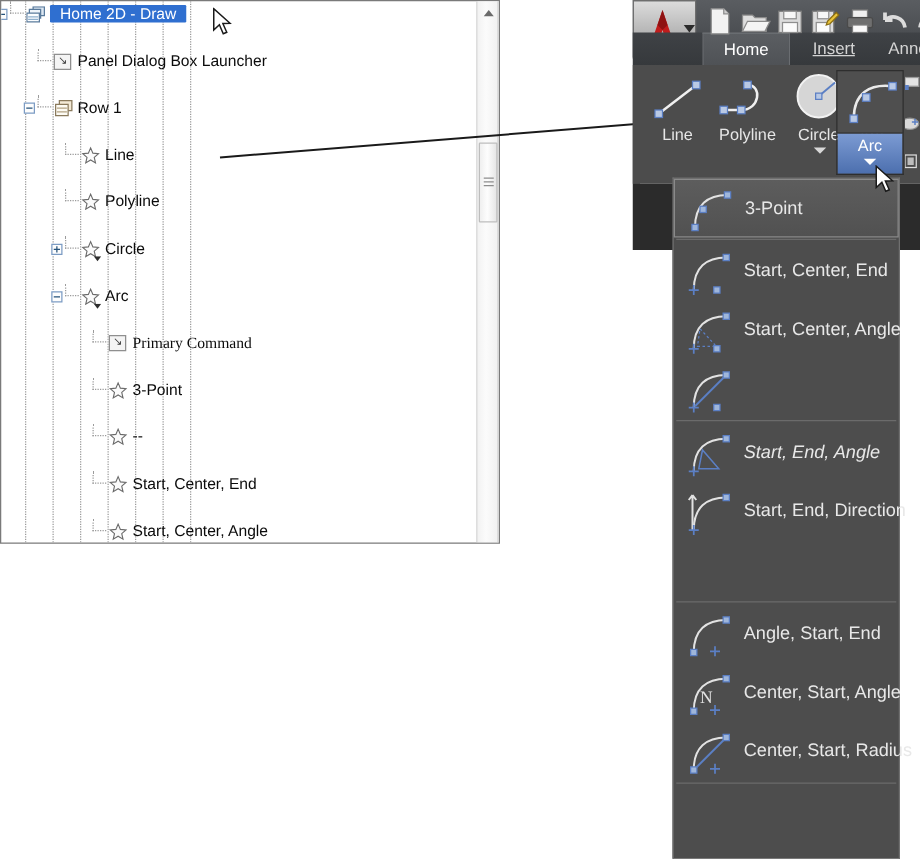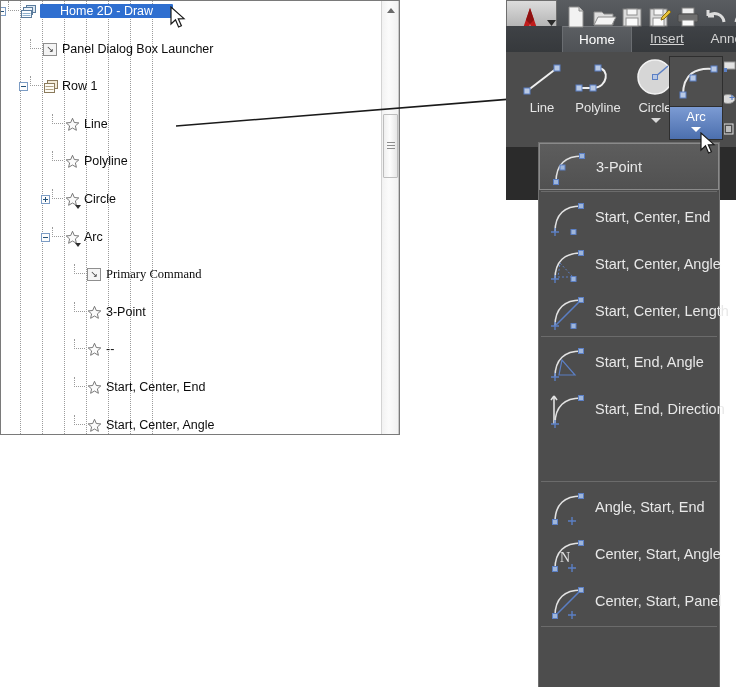--- a/index.html
+++ b/index.html
@@ -26,21 +26,21 @@
     border-left:1px dotted #9b9b9b;border-bottom:1px dotted #9b9b9b;top:-1px;}
   
   .star{position:absolute;top:2px;width:15px;height:15px;}
   
   .panico{position:absolute;top:2.5px;width:16px;height:14px;}
   
   .dlgico{position:absolute;top:3px;width:14px;height:13px;box-sizing:border-box;
     border:1px solid #8f8f8f;background:#f4f4f4;}
   .dlgico i{position:absolute;right:2px;bottom:1px;font-style:normal;
     font-size:9px;color:#3a3a3a;line-height:9px;font-family:"DejaVu Sans",sans-serif;}
-  .sel{background:#2f6fd0;color:#ffffff;padding:0 20px;border-radius:1px;}
+  .sel{background:#2f6fd0;color:#ffffff;padding:0 8px;border-radius:1px;}
 
   
   #tree-sb{position:absolute;right:0;top:0;width:18px;bottom:0;
     background:linear-gradient(to right,#f2f2f2,#fbfbfb 40%,#f0f0f0);
     border-left:1px solid #d3d3d3;box-sizing:border-box;}
   #sb-up{position:absolute;left:0;top:0;width:17px;height:17px;}
   #sb-up .ar{position:absolute;left:5px;top:7px;width:0;height:0;
     border-left:4px solid transparent;border-right:4px solid transparent;
     border-bottom:5px solid #6b6b6b;}
   #sb-thumb{position:absolute;left:1px;top:113px;width:15px;height:64px;
@@ -373,24 +373,23 @@
       <div class="mlbl">Start, Center, Angle</div>
     </div>
     <div class="mi" style="top: 145px;">
       <div class="mico"><svg width="42" height="40" viewBox="0 0 42 40">
           <path d="M8 34 C8 16 18 8 34 8" stroke="#e2e2e2" stroke-width="1.6" fill="none"></path>
           <path d="M9 33 L33 9" stroke="#5b7fc4" stroke-width="1.6"></path>
           <path d="M8 30 v8 M4 34 h8" stroke="#5b7fc4" stroke-width="1.4"></path>
           <rect x="31.5" y="5.5" width="5" height="5" fill="#9fb6da" stroke="#5b7fc4"></rect>
           <rect x="24" y="31.5" width="5" height="5" fill="#9fb6da" stroke="#5b7fc4"></rect>
         </svg></div>
-      <div class="mlbl">Start, Center, Length</div>
     </div>
     <div class="msep" style="top: 193px;"></div>
-    <div class="mi" style="top: 196px;">
+    <div class="mi" style="top: 196px; font-style: italic;">
       <div class="mico"><svg width="42" height="40" viewBox="0 0 42 40">
           <path d="M8 34 C8 16 18 8 34 8" stroke="#e2e2e2" stroke-width="1.6" fill="none"></path>
           <path d="M12 32 L28 32 L15 17 Z" fill="none" stroke="#5b7fc4" stroke-width="1.2"></path>
           <path d="M8 30 v8 M4 34 h8" stroke="#5b7fc4" stroke-width="1.4"></path>
           <rect x="31.5" y="5.5" width="5" height="5" fill="#9fb6da" stroke="#5b7fc4"></rect>
         </svg></div>
       <div class="mlbl">Start, End, Angle</div>
     </div>
     <div class="mi" style="top: 243px;">
       <div class="mico"><svg width="42" height="40" viewBox="0 0 42 40">
@@ -422,21 +421,21 @@
       <div class="mlbl">Center, Start, Angle</div>
     </div>
     <div class="mi" style="top: 435px;">
       <div class="mico"><svg width="42" height="40" viewBox="0 0 42 40">
           <path d="M8 34 C8 16 18 8 34 8" stroke="#e2e2e2" stroke-width="1.6" fill="none"></path>
           <path d="M9 33 L33 9" stroke="#5b7fc4" stroke-width="1.6"></path>
           <rect x="5.5" y="31.5" width="5" height="5" fill="#9fb6da" stroke="#5b7fc4"></rect>
           <rect x="31.5" y="5.5" width="5" height="5" fill="#9fb6da" stroke="#5b7fc4"></rect>
           <path d="M25 29 v8 M21 33 h8" stroke="#5b7fc4" stroke-width="1.4"></path>
         </svg></div>
-      <div class="mlbl">Center, Start, Panel</div>
+      <div class="mlbl">Center, Start, Radius</div>
     </div>
     <div class="msep" style="top: 483px;"></div>
   </div>
 
 <div class="cursor" style="left:170px;top:6px;">
   <svg width="17" height="24" viewBox="0 0 17 24">
       <path d="M1 1 L1 18 L5.5 13.8 L8.6 21 L11.4 19.8 L8.3 12.8 L14 12.6 Z" fill="#ffffff" stroke="#1a1a1a" stroke-width="1.2"></path>
     </svg>
 </div>
 <div class="cursor" style="left:700px;top:132px;">

